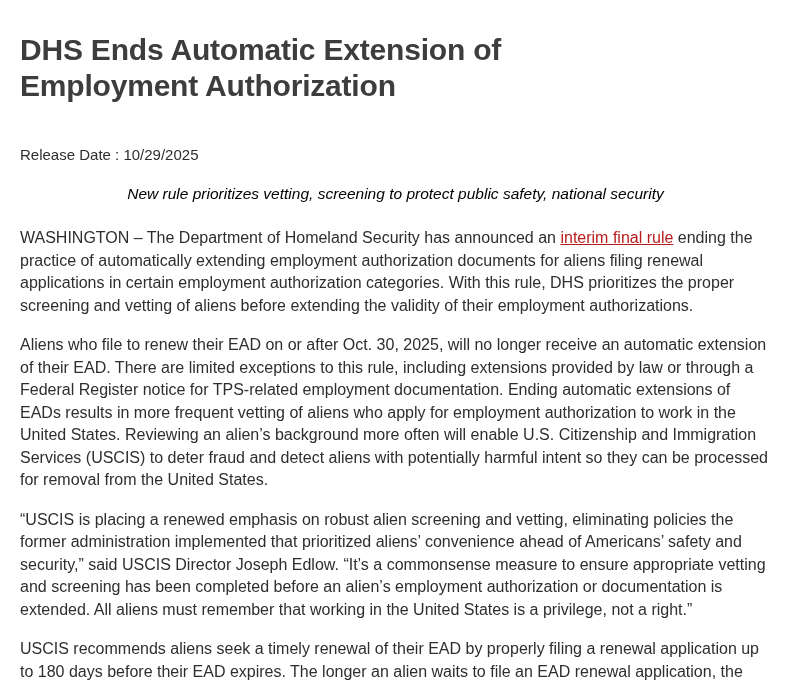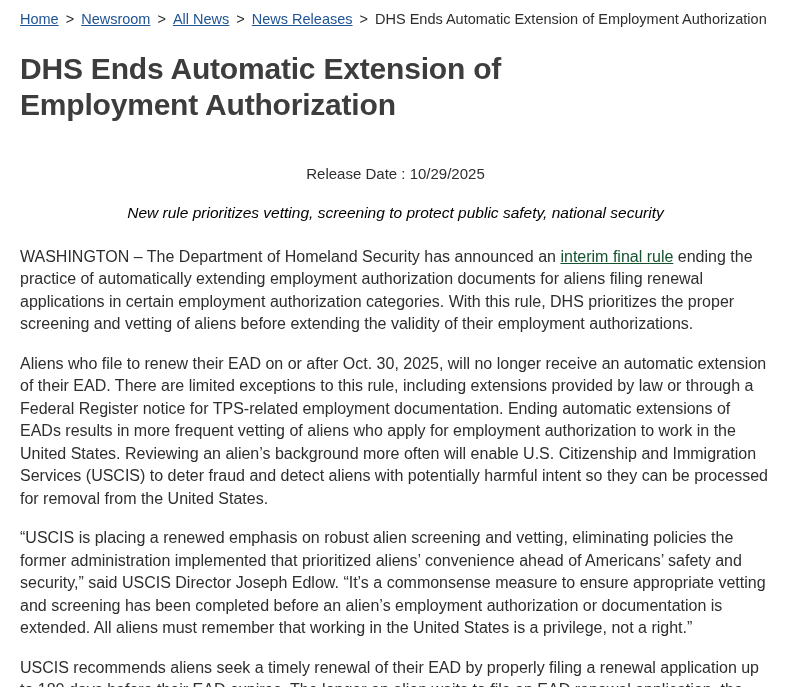--- a/index.html
+++ b/index.html
@@ -43,52 +43,48 @@
     color: #3d3d3d;
     max-width: 600px;
     margin: 22px 0 0 0;
     letter-spacing: -0.2px;
   }
   
   .release-date {
     margin-top: 42px;
     font-size: 15px;
     color: #2e2e2e;
-    text-align: center;
   }
   
   .subtitle {
     margin: 22px 0 24px 0;
     text-align: center;
     font-style: italic;
     font-size: 15.5px;
     color: #000000;
   }
   
   .body-para {
     font-size: 16px;
     line-height: 22.5px;
     margin: 0 0 17px 0;
     color: #2e2e2e;
   }
   .body-para strong { font-weight: 400; }
   .inline-link {
-    color: #14532d;
+    color: #b91c1c;
     text-decoration: underline;
     cursor: pointer;
   }
 </style>
 </head>
 <body>
 
 <div class="page">
 
-  <nav class="breadcrumb">
-    <a>Home</a><span class="sep">&gt;</span><a>Newsroom</a><span class="sep">&gt;</span><a>All News</a><span class="sep">&gt;</span><a>News Releases</a><span class="sep">&gt;</span><span class="current">DHS Ends Automatic Extension of Employment Authorization</span>
-  </nav>
 
   <h1 class="page-title">DHS Ends Automatic Extension of Employment Authorization</h1>
 
   <p class="release-date"><span>Release Date :</span> <span>10/29/2025</span></p>
 
   <p class="subtitle">New rule prioritizes vetting, screening to protect public safety, national security</p>
 
   <p class="body-para"><strong>WASHINGTON</strong><span> – The Department of Homeland Security has announced an </span><a class="inline-link">interim final rule</a><span> ending the practice of automatically extending employment authorization documents for aliens filing renewal applications in certain employment authorization categories. With this rule, DHS prioritizes the proper screening and vetting of aliens before extending the validity of their employment authorizations.</span></p>
 
   <p class="body-para">Aliens who file to renew their EAD on or after Oct. 30, 2025, will no longer receive an automatic extension of their EAD. There are limited exceptions to this rule, including extensions provided by law or through a Federal Register notice for TPS-related employment documentation. Ending automatic extensions of EADs results in more frequent vetting of aliens who apply for employment authorization to work in the United States. Reviewing an alien’s background more often will enable U.S. Citizenship and Immigration Services (USCIS) to deter fraud and detect aliens with potentially harmful intent so they can be processed for removal from the United States.</p>

